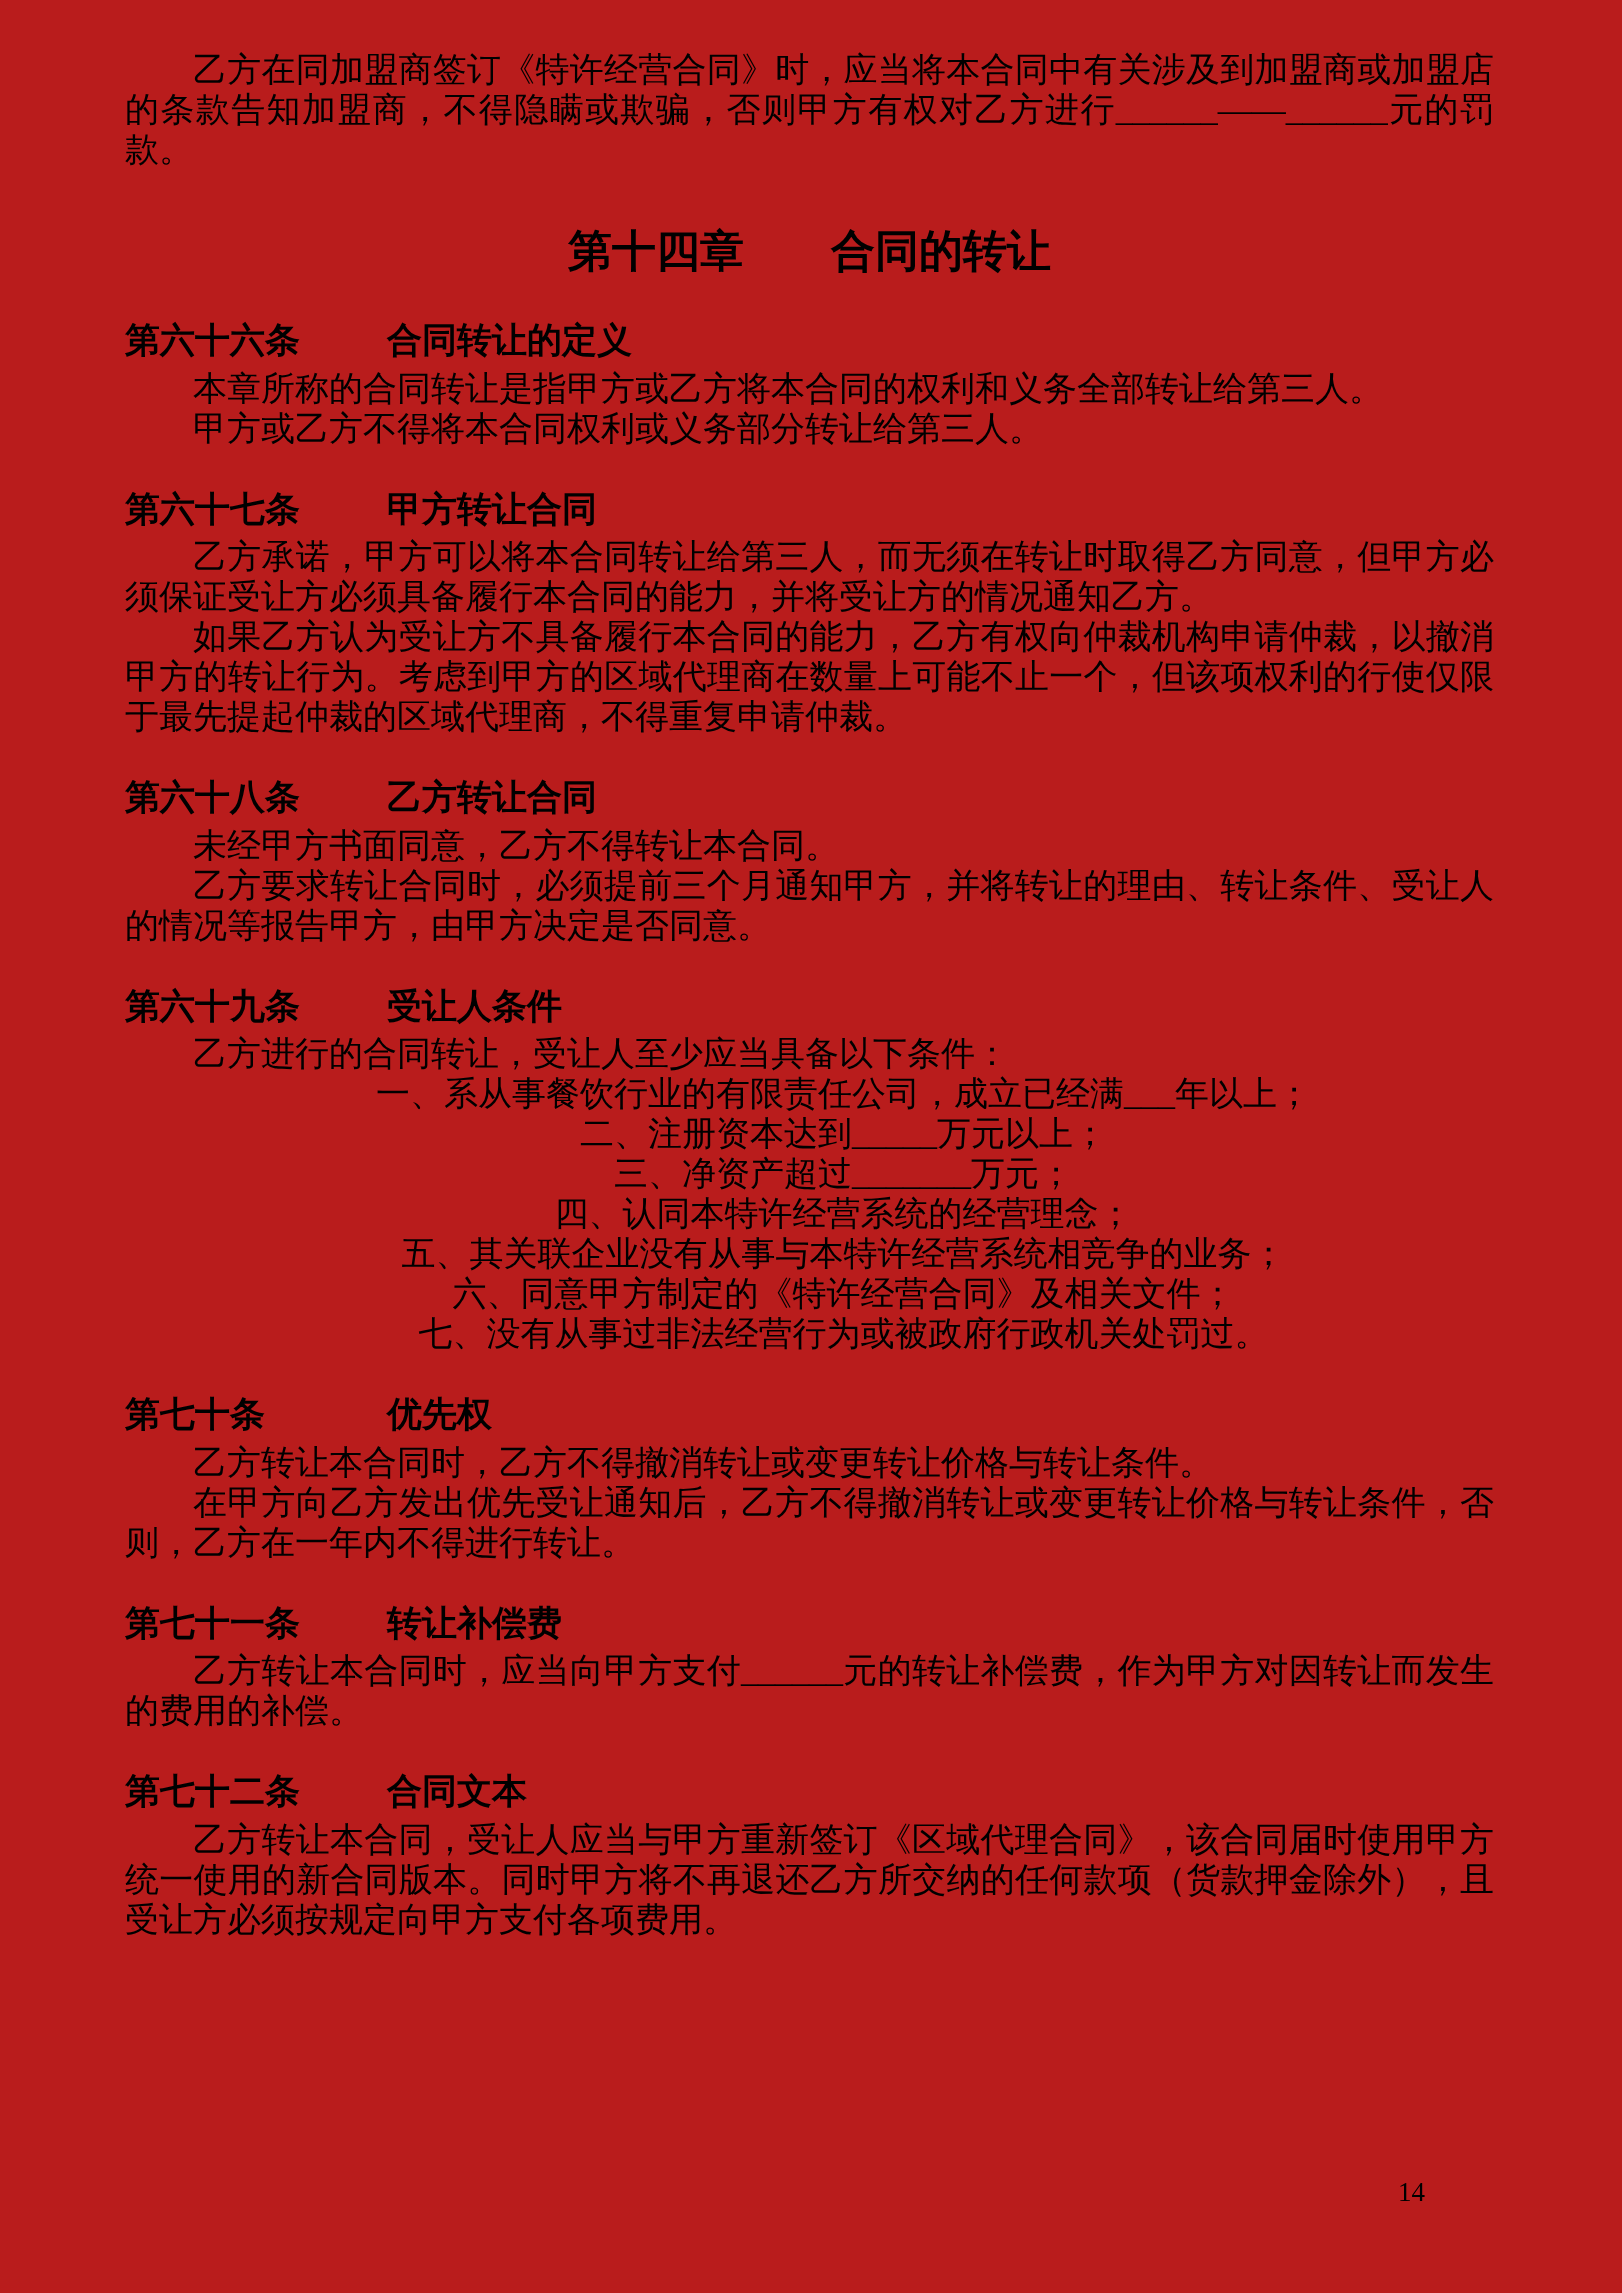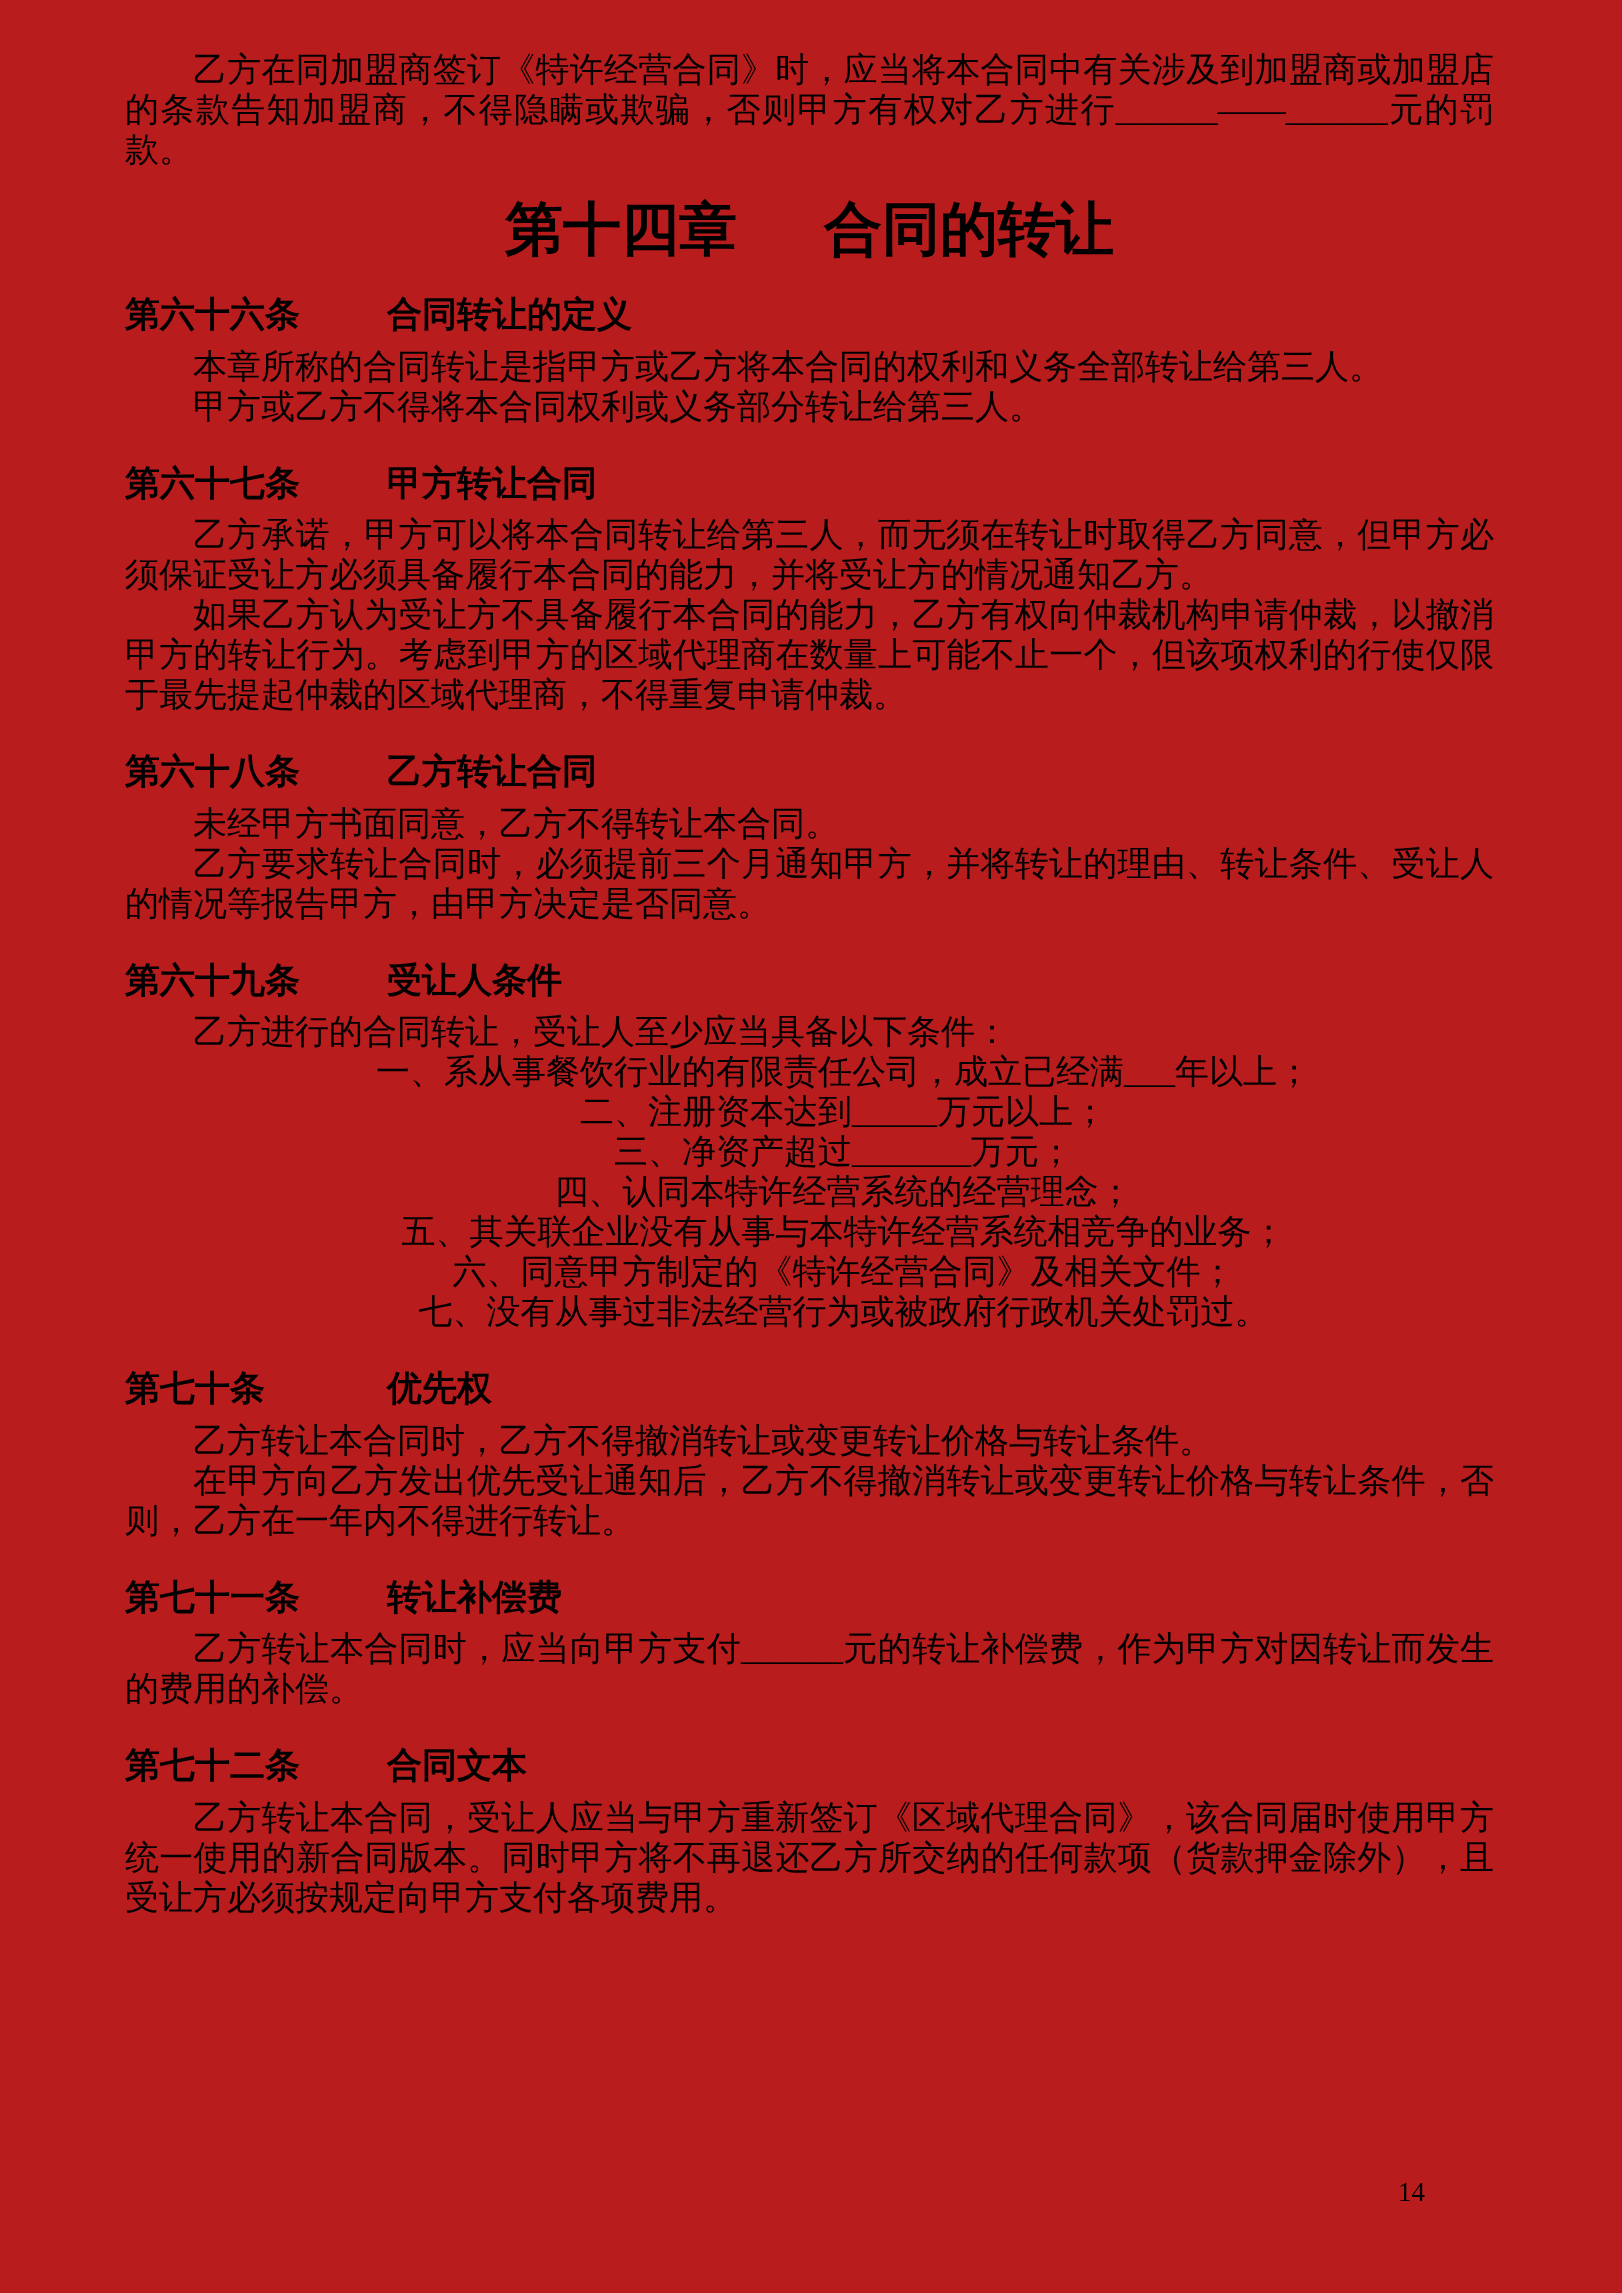--- a/index.html
+++ b/index.html
@@ -23,31 +23,31 @@
     text-indent: 2em;
     text-align: justify;
   }
 
   .chapter {
     display: flex;
     justify-content: center;
     align-items: baseline;
     font-family: "Liberation Sans", "DejaVu Sans", sans-serif;
     font-weight: bold;
-    font-size: 58px;
+    font-size: 44px;
     line-height: 55px;
-    margin: 31px 0 38px 0;
+    margin: 53px 0 38px 0;
   }
   .ch-gap { display: inline-block; width: 87px; }
 
   .article { margin-top: 36px; }
 
   .art-head {
     display: flex;
-    font-family: Liberation Mono, monospace;
+    font-family: Liberation Sans, sans-serif;
     font-weight: bold;
     font-size: 35px;
     line-height: 47px;
     margin: 0 0 5.5px 0;
     align-items: flex-end;
   }
   .art-num { flex: 0 0 auto; min-width: 242px; }
   .art-title { flex: 0 1 auto; margin-left: 20px; }
 
   .list-item { text-align: center; }

